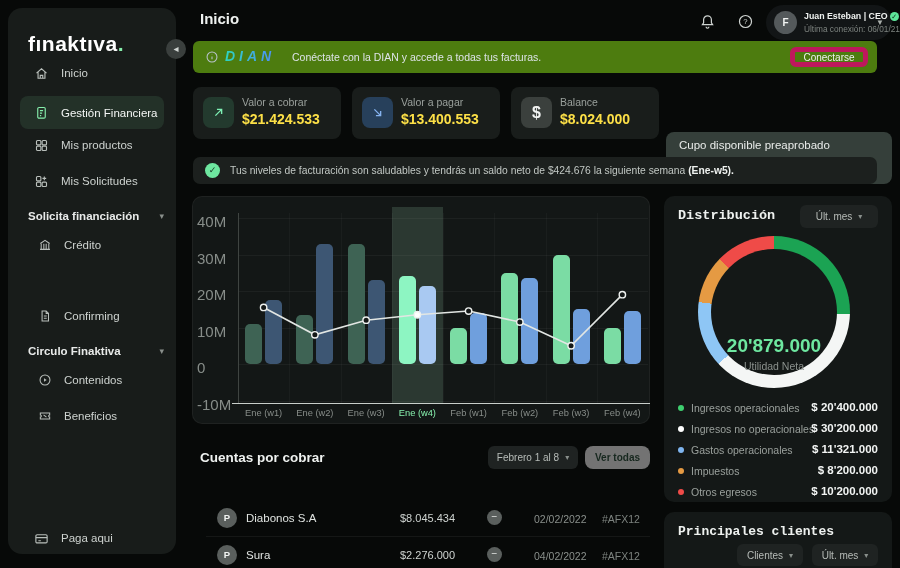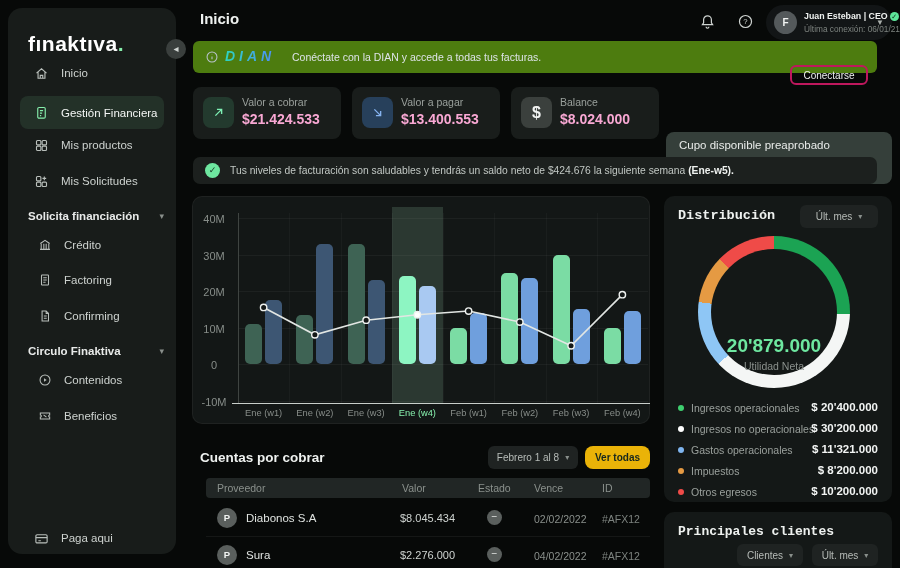--- a/index.html
+++ b/index.html
@@ -46,50 +46,50 @@
   
   .banner { position:absolute; left:193px; top:41px; width:684px; height:32px;
     background:#4d7c0f; border-radius:6px; }
   .banner .info { position:absolute; left:12px; top:9px; width:14px; height:14px; color:#b9c3cc; }
   .dian-logo { position:absolute; left:32px; top:7px; font-size:14px; font-weight:bold;
     font-style:italic; letter-spacing:4px;
     background:linear-gradient(90deg,#2dd4bf,#4f8ef7); -webkit-background-clip:text;
     background-clip:text; color:transparent; }
   .banner .msg { position:absolute; left:99px; top:10px; font-size:10.5px; color:#dde3e8; }
   .connect-btn { position:absolute; left:597px; top:6px; width:78px; height:20px;
-    background:transparent; border:2px solid #be185d; border-radius:6px; color:#eef1ef;
-    font-size:10px; cursor:pointer; font-family:inherit;margin-top:18px; }
+    background:transparent; border:5px solid #be185d; border-radius:6px; color:#eef1ef;
+    font-size:10px; cursor:pointer; font-family:inherit; }
 
   
   .stat-card { position:absolute; top:87px; width:148px; height:52px; background:#191d1b;
     border-radius:8px; }
   .tile { position:absolute; left:10px; top:10px; width:31px; height:31px; border-radius:8px;
     display:flex; align-items:center; justify-content:center; font-weight:bold; }
   .stat-label { position:absolute; left:49px; top:9px; font-size:10.5px; color:#9aa09c; }
-  .stat-value { position:absolute; left:49px; top:24px; font-size:14px; font-weight:bold; color:#f9a8d4; }
+  .stat-value { position:absolute; left:49px; top:24px; font-size:14px; font-weight:bold; color:#fde047; }
   .cupo-card { position:absolute; left:666px; top:87px; width:226px; height:52px;
     background:#353f3a; border-radius:8px;margin-top:45px; }
   .cupo-label { position:absolute; left:13px; top:7px; font-size:11.5px; color:#e8ebe9; }
   .cupo-value { position:absolute; left:13px; top:24px; font-size:14px; font-weight:bold; color:#ffffff; }
   .solicitar-btn { position:absolute; left:142px; top:25px; width:62px; height:20px;
     background:#9bf2c3; border:none; border-radius:8px; color:#16271e; font-size:10px;
     font-weight:bold; cursor:pointer; font-family:inherit; }
 
   
   .notice { position:absolute; left:193px; top:157px; width:684px; height:27px;
     background:#1c201e; border-radius:7px; }
   .notice .chk { position:absolute; left:12px; top:6px; width:15px; height:15px; border-radius:50%;
     background:#6ee7a0; color:#14301f; font-size:9px; font-weight:bold; text-align:center; line-height:15px; }
   .notice .ntext { position:absolute; left:37px; top:8px; font-size:10.3px; color:#c2c8c4; }
   .notice .ntext b { color:#eef1ef; }
 
   
   .chart-panel { position:absolute; left:192px; top:196px; width:458px; height:228px;
     background:#131716; border:1px solid rgba(255,255,255,.05); border-radius:10px; }
-  .ytick { position:absolute; width:34px; text-align:center; font-size:11px; color:#878d89; }
+  .ytick { position:absolute; width:34px; text-align:left; font-size:15px; color:#878d89; }
   .gridline { position:absolute; height:1px; background:rgba(255,255,255,.045); }
   .vgrid { position:absolute; width:1px; background:rgba(255,255,255,.03); }
   .yaxis { position:absolute; width:1px; background:#3f4441; }
   .xaxis { position:absolute; height:1px; background:#c9cfcb; }
   .hl-band { position:absolute; background:rgba(140,190,160,.20); }
   .bar { position:absolute; border-radius:5px; cursor:pointer; }
   .xlabel { position:absolute; font-size:9.3px; color:#878d89; text-align:center; }
   .xlabel.hl { color:#86efac; }
   .linesvg { position:absolute; left:0; top:0; pointer-events:none; }
 
@@ -107,21 +107,21 @@
   .donut-value { font-size:19px; font-weight:bold; color:#6ee7a0; }
   .donut-label { font-size:10.5px; color:#8a908c; margin-top:3px; }
   .legend-row { position:absolute; left:14px; width:200px; height:15px; }
   .legend-dot { position:absolute; left:0; top:4px; width:6px; height:6px; border-radius:50%; }
   .legend-label { position:absolute; left:13px; top:1px; font-size:10.5px; color:#9aa09c; }
   .legend-value { position:absolute; right:0; top:0; font-size:11.5px; font-weight:bold; color:#f2f4f3; }
 
   
   .acc-title { position:absolute; left:200px; top:450px; font-size:13.5px; font-weight:bold; }
   .verTodas { position:absolute; left:585px; top:446px; width:65px; height:23px;
-    background:#eab308; border:none; border-radius:8px; color:#16271e; font-size:10px;
+    background:#737373; border:none; border-radius:8px; color:#16271e; font-size:10px;
     font-weight:bold; cursor:pointer; font-family:inherit; }
   .thead { position:absolute; left:206px; top:478px; width:444px; height:20px;
     background:#212625; border-radius:4px; font-size:10.5px; color:#8a908c; }
   .thead span { position:absolute; top:4px; }
   .t-row { position:absolute; left:206px; width:444px; height:36px; cursor:pointer; }
   .t-row .pav { position:absolute; left:11px; top:8px; width:20px; height:20px; border-radius:50%;
     background:#5a5f5d; color:#f2f4f3; font-size:9.5px; font-weight:bold; text-align:center; line-height:20px; }
   .t-row .tname { position:absolute; left:40px; top:12px; font-size:11.5px; color:#dfe3e0; }
   .t-row .tval { position:absolute; left:194px; top:12px; font-size:11px; color:#cfd4d1; }
   .t-row .tbadge { position:absolute; left:281px; top:10px; width:15px; height:15px; border-radius:50%;
@@ -191,29 +191,20 @@
 
     <div class="nav-item sub" style="top:224px">
       <span class="nicon">
         <svg class="ic" width="14" height="14" viewBox="0 0 24 24" fill="none" stroke="currentColor" stroke-width="1.8">
             <path d="M4 9.5 12 4l8 5.5M5.5 10v8.5M10 10v8.5M14 10v8.5M18.5 10v8.5M3.5 19.5h17"></path>
           </svg>
       </span>
       <span>Crédito</span>
     </div>
 
-    <div class="nav-item sub" style="top:259px">
-      <span class="nicon">
-        <svg class="ic" width="14" height="14" viewBox="0 0 24 24" fill="none" stroke="currentColor" stroke-width="1.8">
-            <rect x="6" y="3.5" width="12" height="17" rx="1"></rect>
-            <path d="M9 8h6M9 12h6M9 16h4"></path>
-          </svg>
-      </span>
-      <span>Factoring</span>
-    </div>
 
     <div class="nav-item sub" style="top:295px">
       <span class="nicon">
         <svg class="ic" width="14" height="14" viewBox="0 0 24 24" fill="none" stroke="currentColor" stroke-width="1.8">
             <path d="M7 3.5h7l4 4v13H7z"></path>
             <path d="M14 3.5v4h4M10 12h5M10 16h5"></path>
           </svg>
       </span>
       <span>Confirming</span>
     </div>
@@ -427,27 +418,20 @@
       </div>
   </div>
 
   <div class="acc-title">Cuentas por cobrar</div>
   <button class="dd" style="left:488px; top:446px; width:90px; height:23px">
     <span>Febrero 1 al 8</span>
       <span class="caret">▾</span>
   </button>
   <button class="verTodas">Ver todas</button>
 
-  <div class="thead">
-    <span style="left:11px">Proveedor</span>
-    <span style="left:196px">Valor</span>
-    <span style="left:272px">Estado</span>
-    <span style="left:328px">Vence</span>
-    <span style="left:396px">ID</span>
-  </div>
   <div id="accounts-rows">
       <div class="t-row" style="top: 500px;">
         <div class="pav">P</div>
         <div class="tname">Diabonos S.A</div>
         <div class="tval">$8.045.434</div>
         <div class="tbadge">−</div>
         <div class="tdue">02/02/2022</div>
         <div class="tid">#AFX12</div>
       </div>
       <div class="t-sep" style="top: 536px;"></div>

